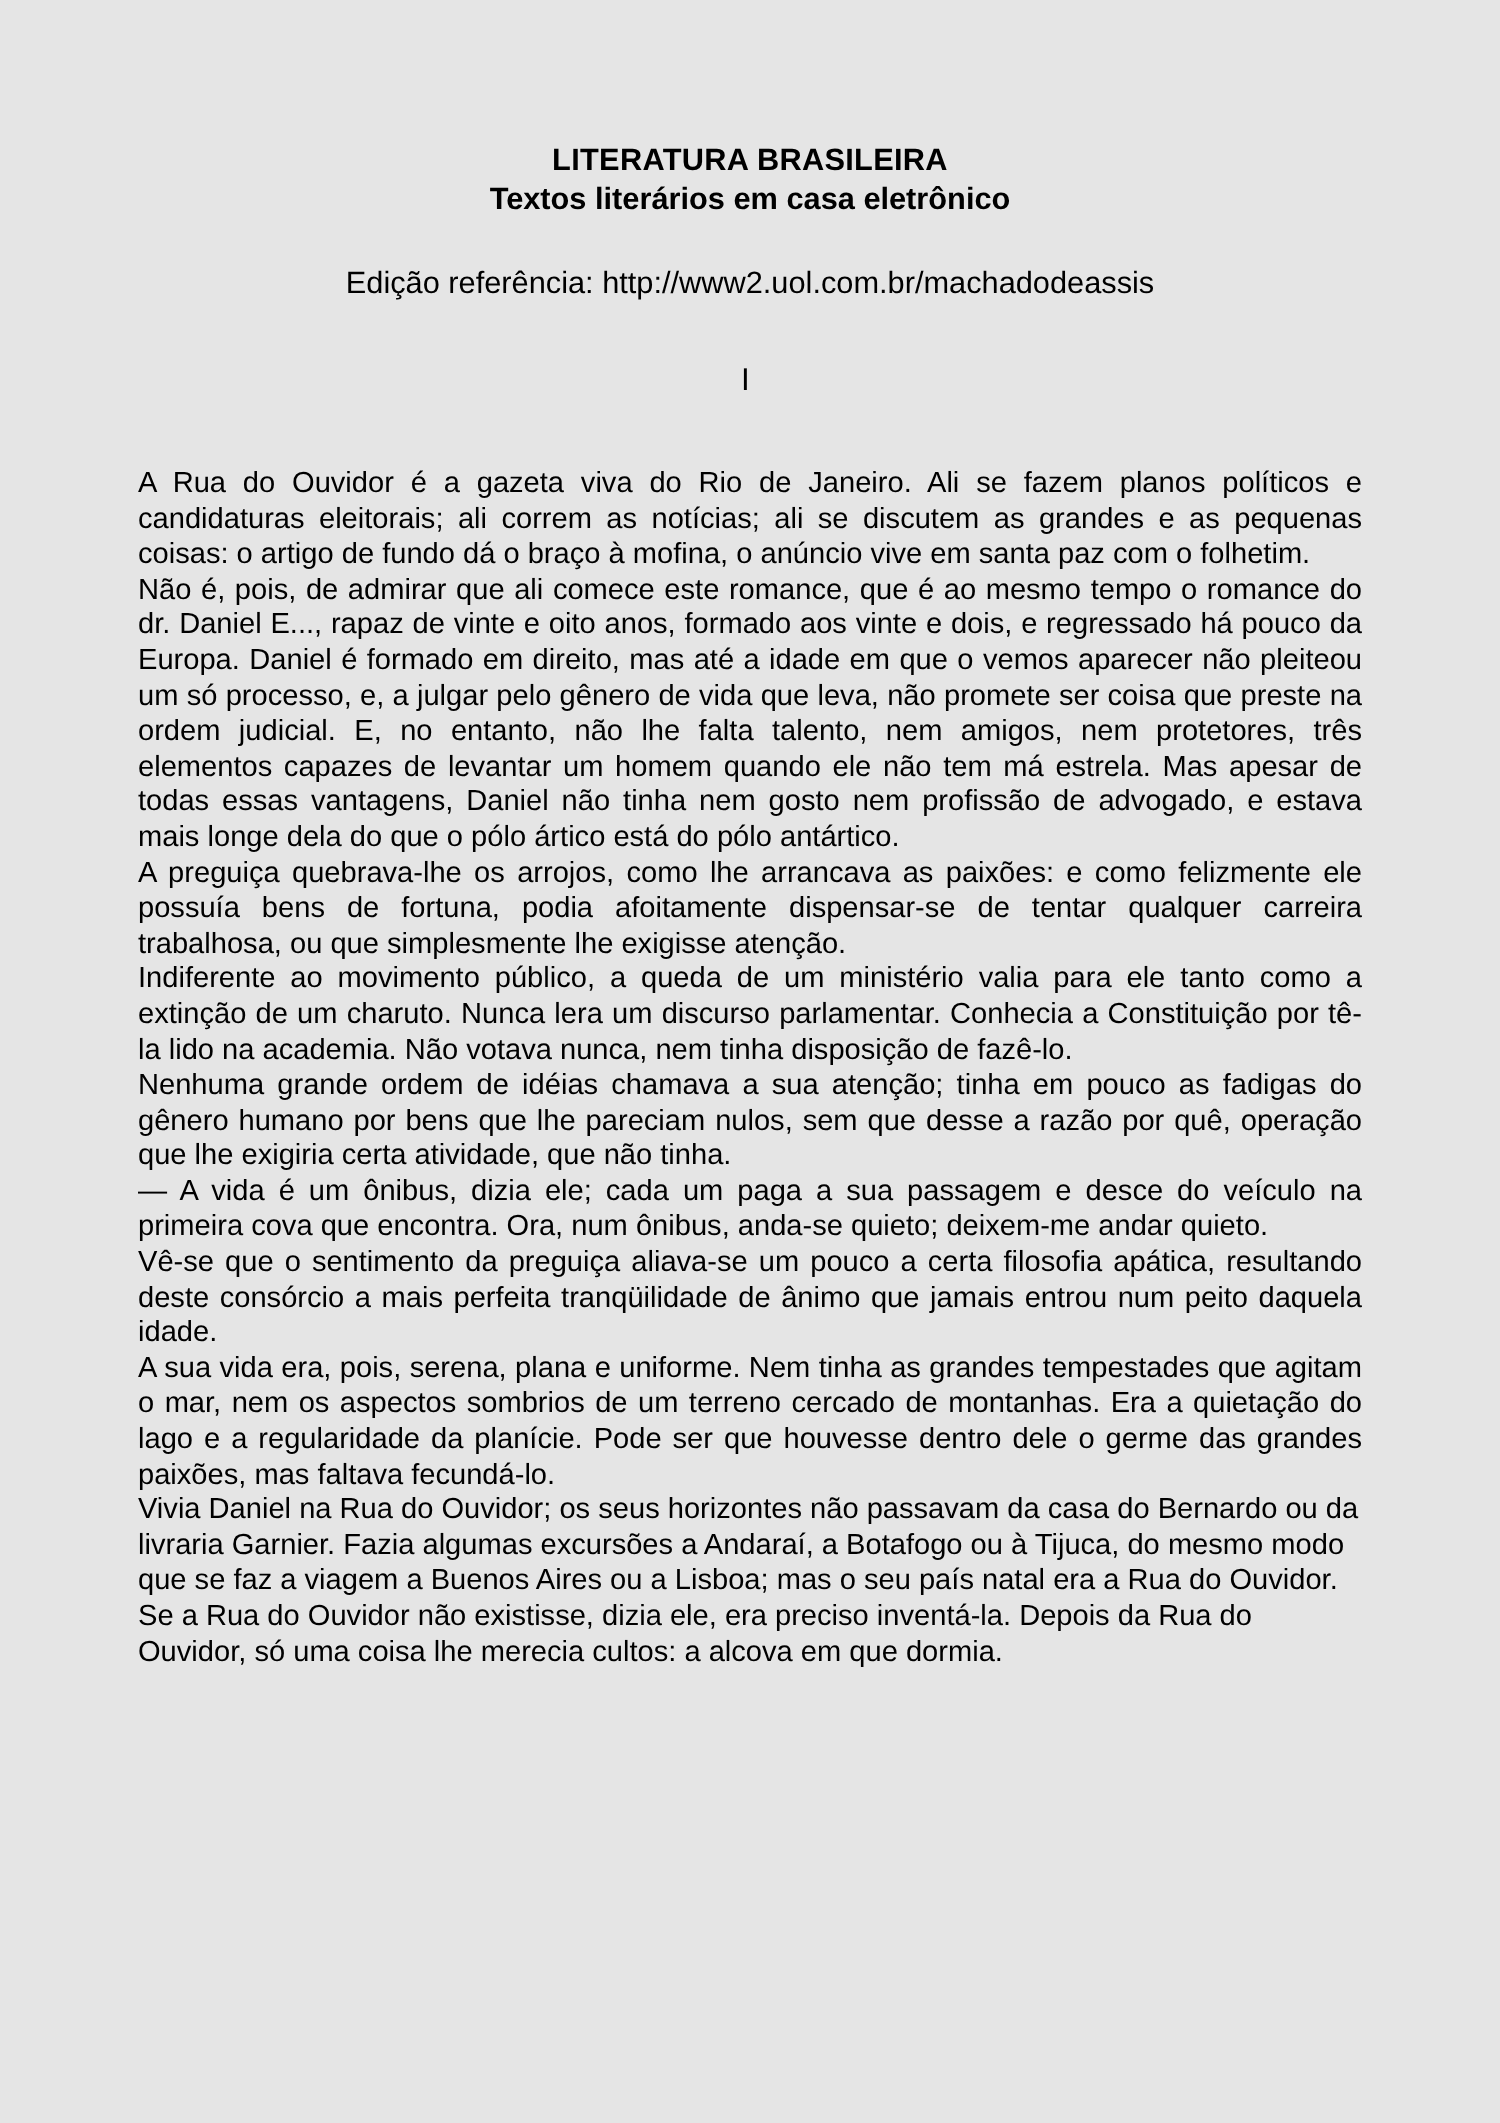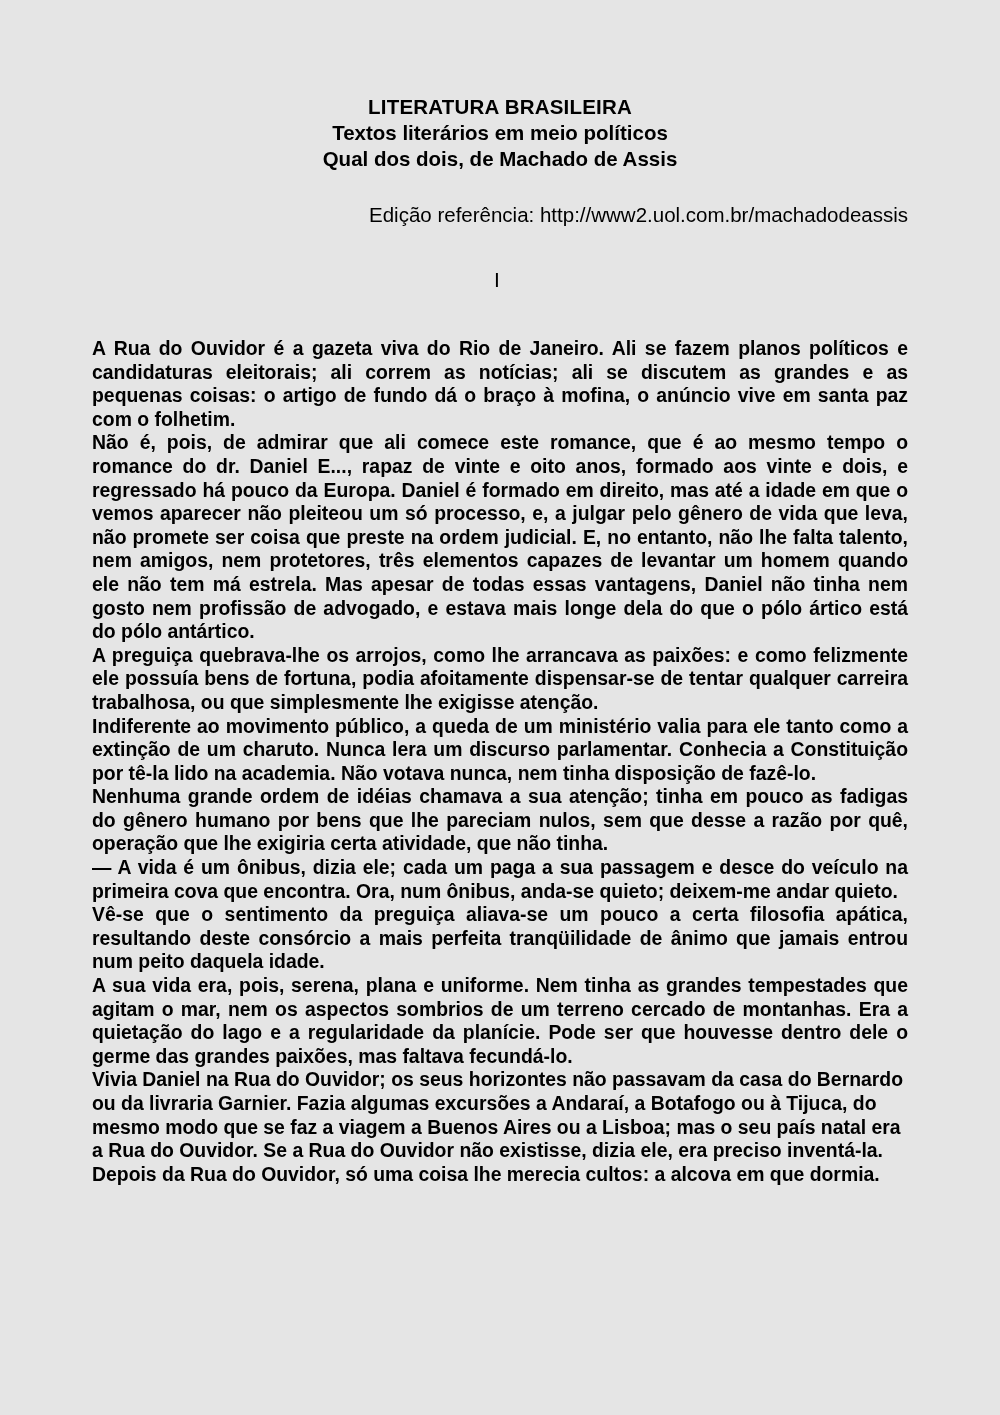--- a/index.html
+++ b/index.html
@@ -35,38 +35,37 @@
   .title-line {
     font-weight: bold;
     font-size: 20.5px;
     line-height: 26px;
     letter-spacing: 0px;
     white-space: nowrap;
   }
   .title-line.l1 { letter-spacing: 0.2px; }
   .edition-block {
     margin-top: 29px;
-    text-align: right;
+    text-align: center;
   }
   .edition-line {
     font-size: 20.5px;
     line-height: 28px;
     white-space: nowrap;
   }
   .section-heading {
     margin-top: 39px;
     text-align: center;
     font-size: 21px;
     line-height: 24px;
     font-weight: normal;
     padding-right: 6px;
   }
   .body-block {
     margin-top: 45px;
-    font-weight: bold;
   }
   p.para {
     margin: 0;
     font-size: 19.4px;
     line-height: 23.6px;
     text-align: justify;
     text-justify: inter-word;
     hyphens: none;
     -webkit-hyphens: none;
     text-indent: 0;
@@ -85,22 +84,21 @@
   }
 </style>
 </head>
 <body>
 
 <div class="page">
   <div class="content">
 
     <div class="title-block">
       <div class="title-line l1">LITERATURA BRASILEIRA</div>
-      <div class="title-line">Textos literários em meio políticos</div>
-      <div class="title-line">Qual dos dois, de Machado de Assis</div>
+      <div class="title-line">Textos literários em casa eletrônico</div>
     </div>
 
     <div class="edition-block">
       <div class="edition-line">Edição referência: http://www2.uol.com.br/machadodeassis</div>
     </div>
 
     <div class="section-heading">I</div>
 
     <div class="body-block">
       <p class="para">A Rua do Ouvidor é a gazeta viva do Rio de Janeiro. Ali se fazem planos políticos e candidaturas eleitorais; ali correm as notícias; ali se discutem as grandes e as pequenas coisas: o artigo de fundo dá o braço à mofina, o anúncio vive em santa paz com o folhetim.</p>

